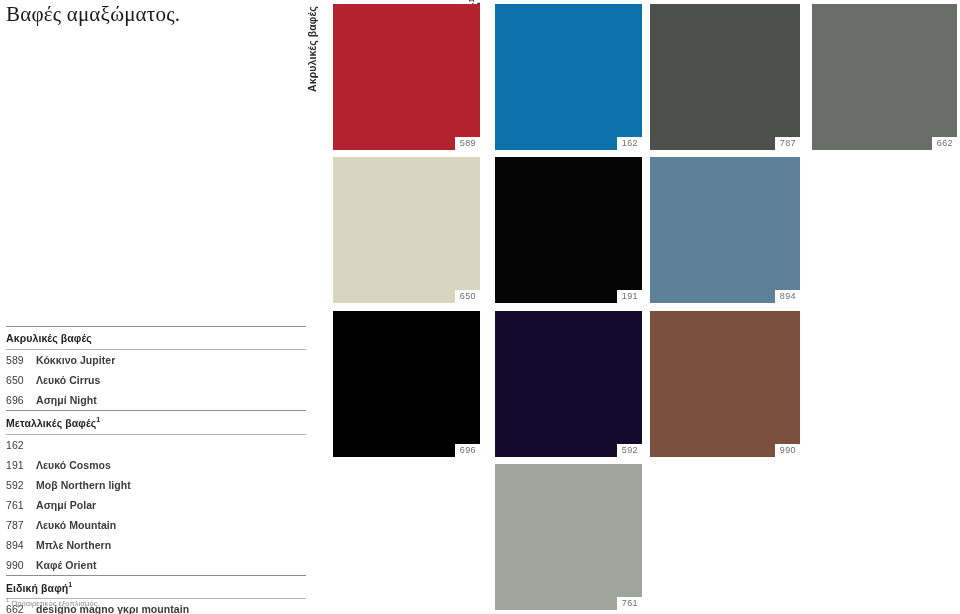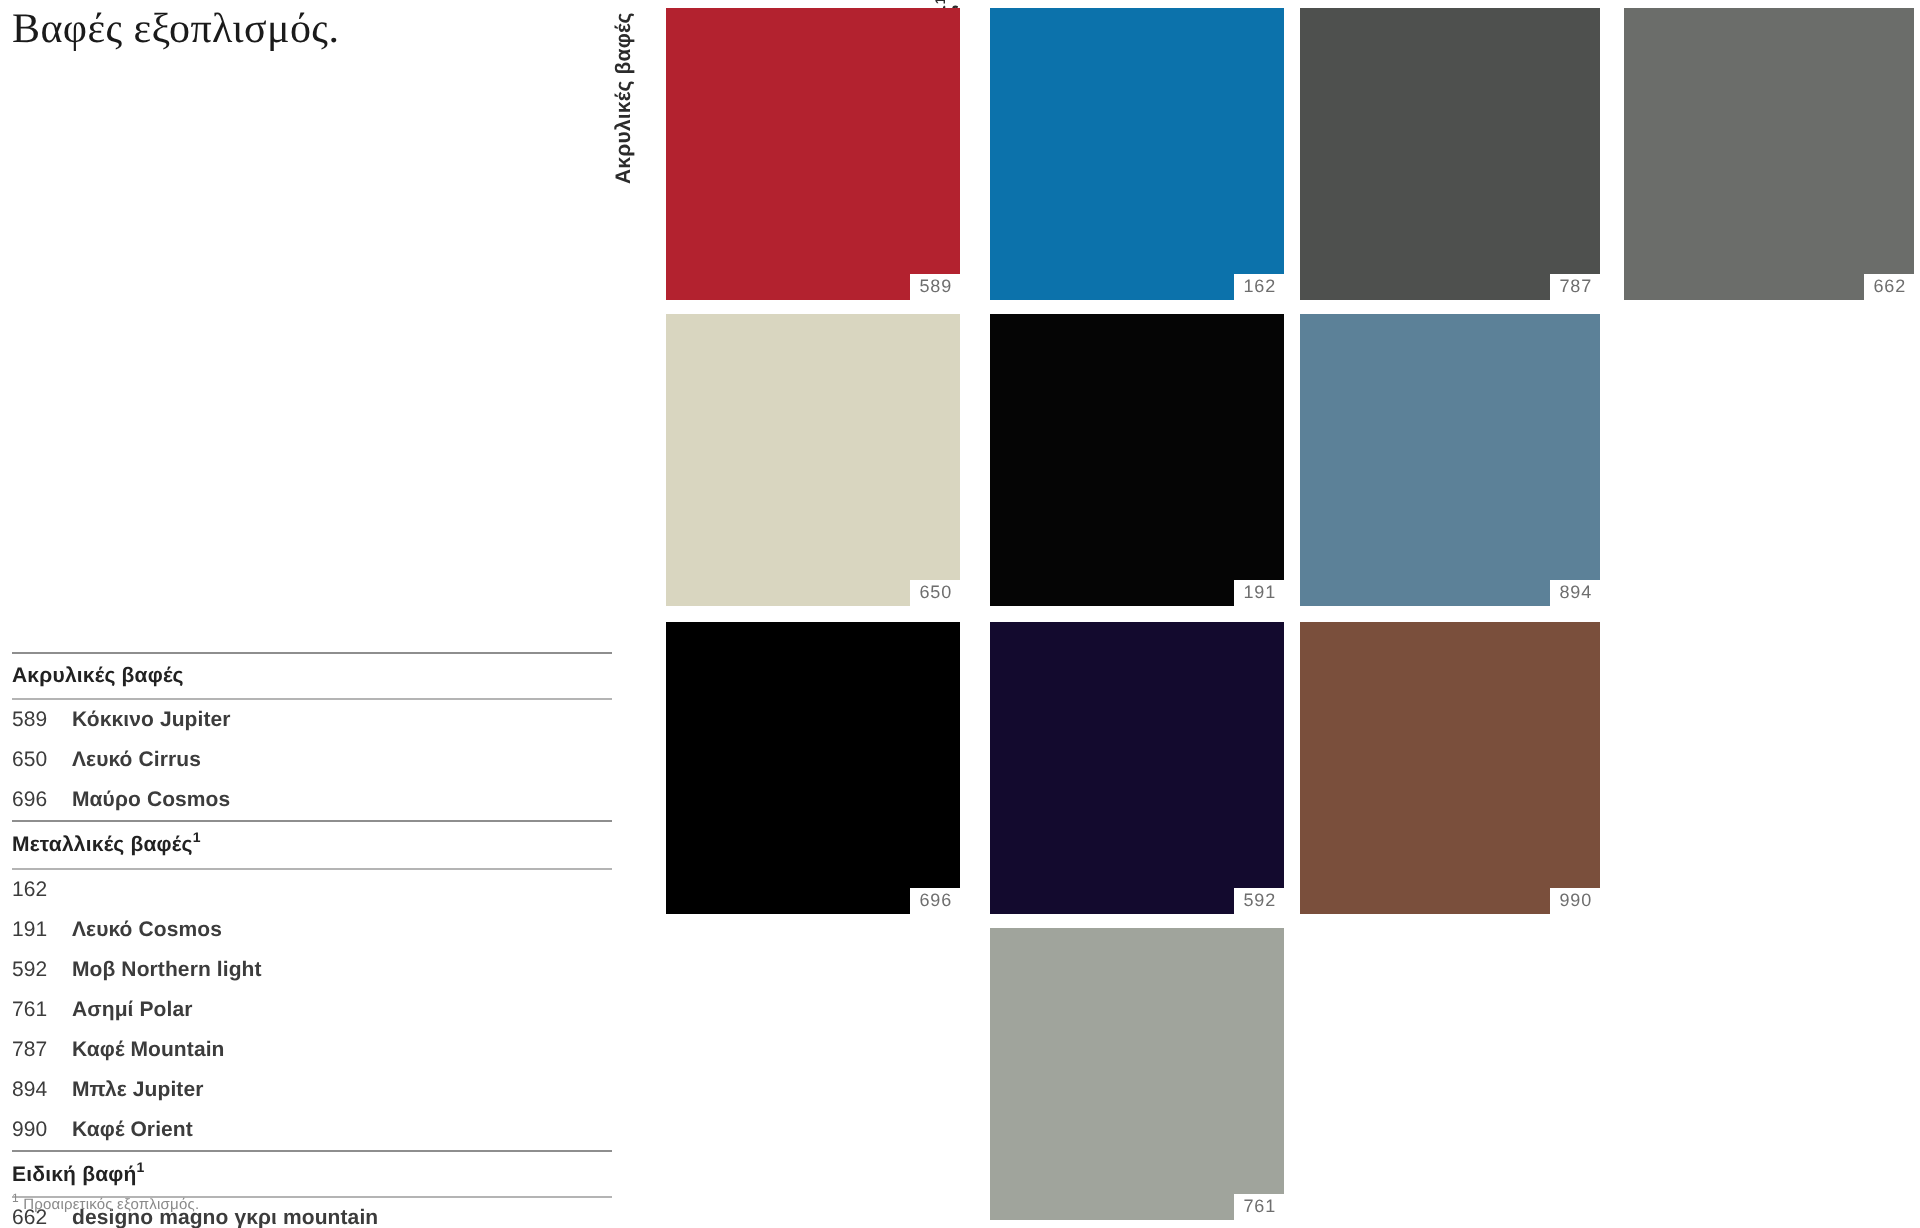--- a/index.html
+++ b/index.html
@@ -95,21 +95,21 @@
     color:#8a8a8a;
     letter-spacing:0.1px;
   }
   .footnote sup{font-size:6px;vertical-align:super;}
 </style>
 </head>
 <body>
 
 <div id="page">
 
-  <div class="page-title">Βαφές εξοπλισμός.</div>
+  <div class="page-title">Βαφές αμαξώματος.</div>
 
   <div id="captions-layer">
       <div class="vcap" style="left: 318px; top: 80px;"><span>Ακρυλικές βαφές</span></div>
       <div class="vcap" style="left: 480px; top: 80px;"><span>Μεταλλικές βαφές</span><sup>1</sup></div>
       <div class="vcap" style="left: 797px; top: 80px;"><span>Ειδική βαφή</span><sup>1</sup></div>
     </div>
   <div id="swatches-layer">
       <div class="swatch" style="left: 333px; top: 4px; width: 147px; height: 146px; background: rgb(179, 34, 47);">
         <div class="code">589</div>
       </div>
@@ -153,21 +153,21 @@
         <div class="row">
           <span class="num">589</span>
           <span class="nm">Κόκκινο Jupiter</span>
         </div>
         <div class="row">
           <span class="num">650</span>
           <span class="nm">Λευκό Cirrus</span>
         </div>
         <div class="row">
           <span class="num">696</span>
-          <span class="nm">Μαύρο Cosmos</span>
+          <span class="nm">Ασημί Night</span>
         </div>
         <div class="rule"></div>
         <div class="grp-head"><span>Μεταλλικές βαφές</span><sup>1</sup></div>
         <div class="rule thin"></div>
         <div class="row">
           <span class="num">162</span>
         </div>
         <div class="row">
           <span class="num">191</span>
           <span class="nm">Λευκό Cosmos</span>
@@ -175,25 +175,25 @@
         <div class="row">
           <span class="num">592</span>
           <span class="nm">Μοβ Northern light</span>
         </div>
         <div class="row">
           <span class="num">761</span>
           <span class="nm">Ασημί Polar</span>
         </div>
         <div class="row">
           <span class="num">787</span>
-          <span class="nm">Καφέ Mountain</span>
+          <span class="nm">Λευκό Mountain</span>
         </div>
         <div class="row">
           <span class="num">894</span>
-          <span class="nm">Μπλε Jupiter</span>
+          <span class="nm">Μπλε Northern</span>
         </div>
         <div class="row">
           <span class="num">990</span>
           <span class="nm">Καφέ Orient</span>
         </div>
         <div class="rule"></div>
         <div class="grp-head"><span>Ειδική βαφή</span><sup>1</sup></div>
         <div class="rule thin"></div>
         <div class="row">
           <span class="num">662</span>

